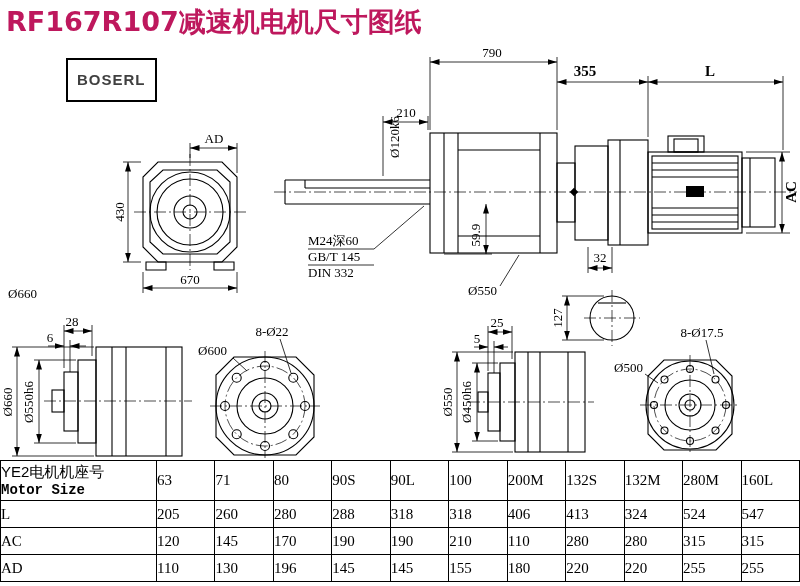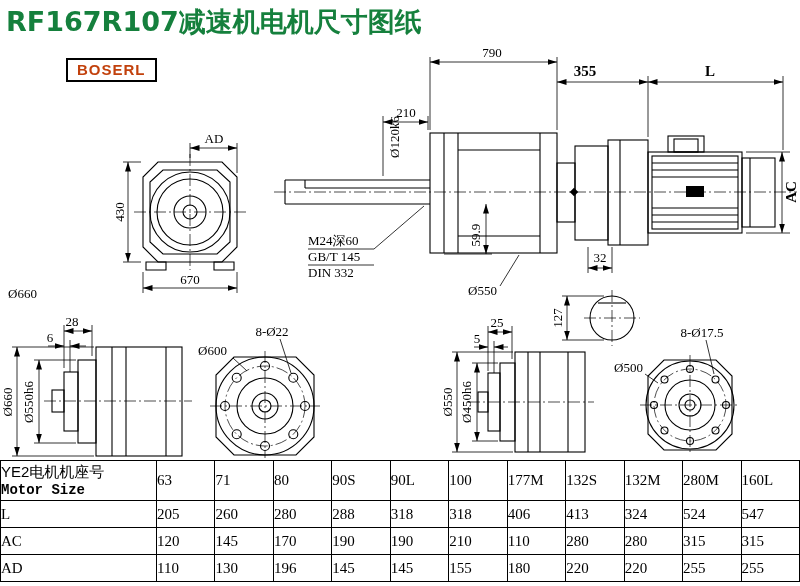--- a/index.html
+++ b/index.html
@@ -1,24 +1,24 @@
 <!DOCTYPE html>
 <html><head>
 <meta charset="utf-8">
 <style>
   * { margin:0; padding:0; box-sizing:border-box; }
   html,body { background:#fff; }
   body { font-family:"Liberation Sans", sans-serif; }
   .page { position:relative; width:800px; height:586px; background:#fff; overflow:hidden; }
 
   .title { position:absolute; left:6px; top:4px; font-size:27px; font-weight:bold;
-           color:#15803d; font-family:"DejaVu Sans", sans-serif; white-space:nowrap; }
+           color:#be185d; font-family:"DejaVu Sans", sans-serif; white-space:nowrap; }
   .logo { position:absolute; left:66px; top:58px; border:2px solid #000;
-          padding:0 9px; font:bold 15px/20px "Liberation Sans", sans-serif;
-          color:#c2410c; letter-spacing:1px; }
+          padding:10px 9px; font:bold 15px/20px "Liberation Sans", sans-serif;
+          color:#404040; letter-spacing:1px; }
 
   svg.draw { position:absolute; left:0; top:0; }
   svg text { font-family:"Liberation Serif", serif; fill:#000; }
   .ln  { stroke:#000; stroke-width:1.1; fill:none; }
   .cl  { stroke:#000; stroke-width:0.7; fill:none; stroke-dasharray:12 3 2 3; }
   .dim { stroke:#000; stroke-width:0.8; fill:none; }
   .dt  { font-size:13px; }
   .dtb { font-size:15px; font-weight:bold; }
 
   table.dim-table { position:absolute; left:0; top:460px; width:800px;
@@ -286,21 +286,21 @@
         <td>
           <div class="hd-cn">YE2电机机座号</div>
           <div class="hd-en">Motor Size</div>
         </td>
         <td>63</td>
         <td>71</td>
         <td>80</td>
         <td>90S</td>
         <td>90L</td>
         <td>100</td>
-        <td>177M</td>
+        <td>200M</td>
         <td>132S</td>
         <td>132M</td>
         <td>280M</td>
         <td>160L</td>
       </tr>
       <tr>
         <td>L</td>
         <td>205</td>
         <td>260</td>
         <td>280</td>

